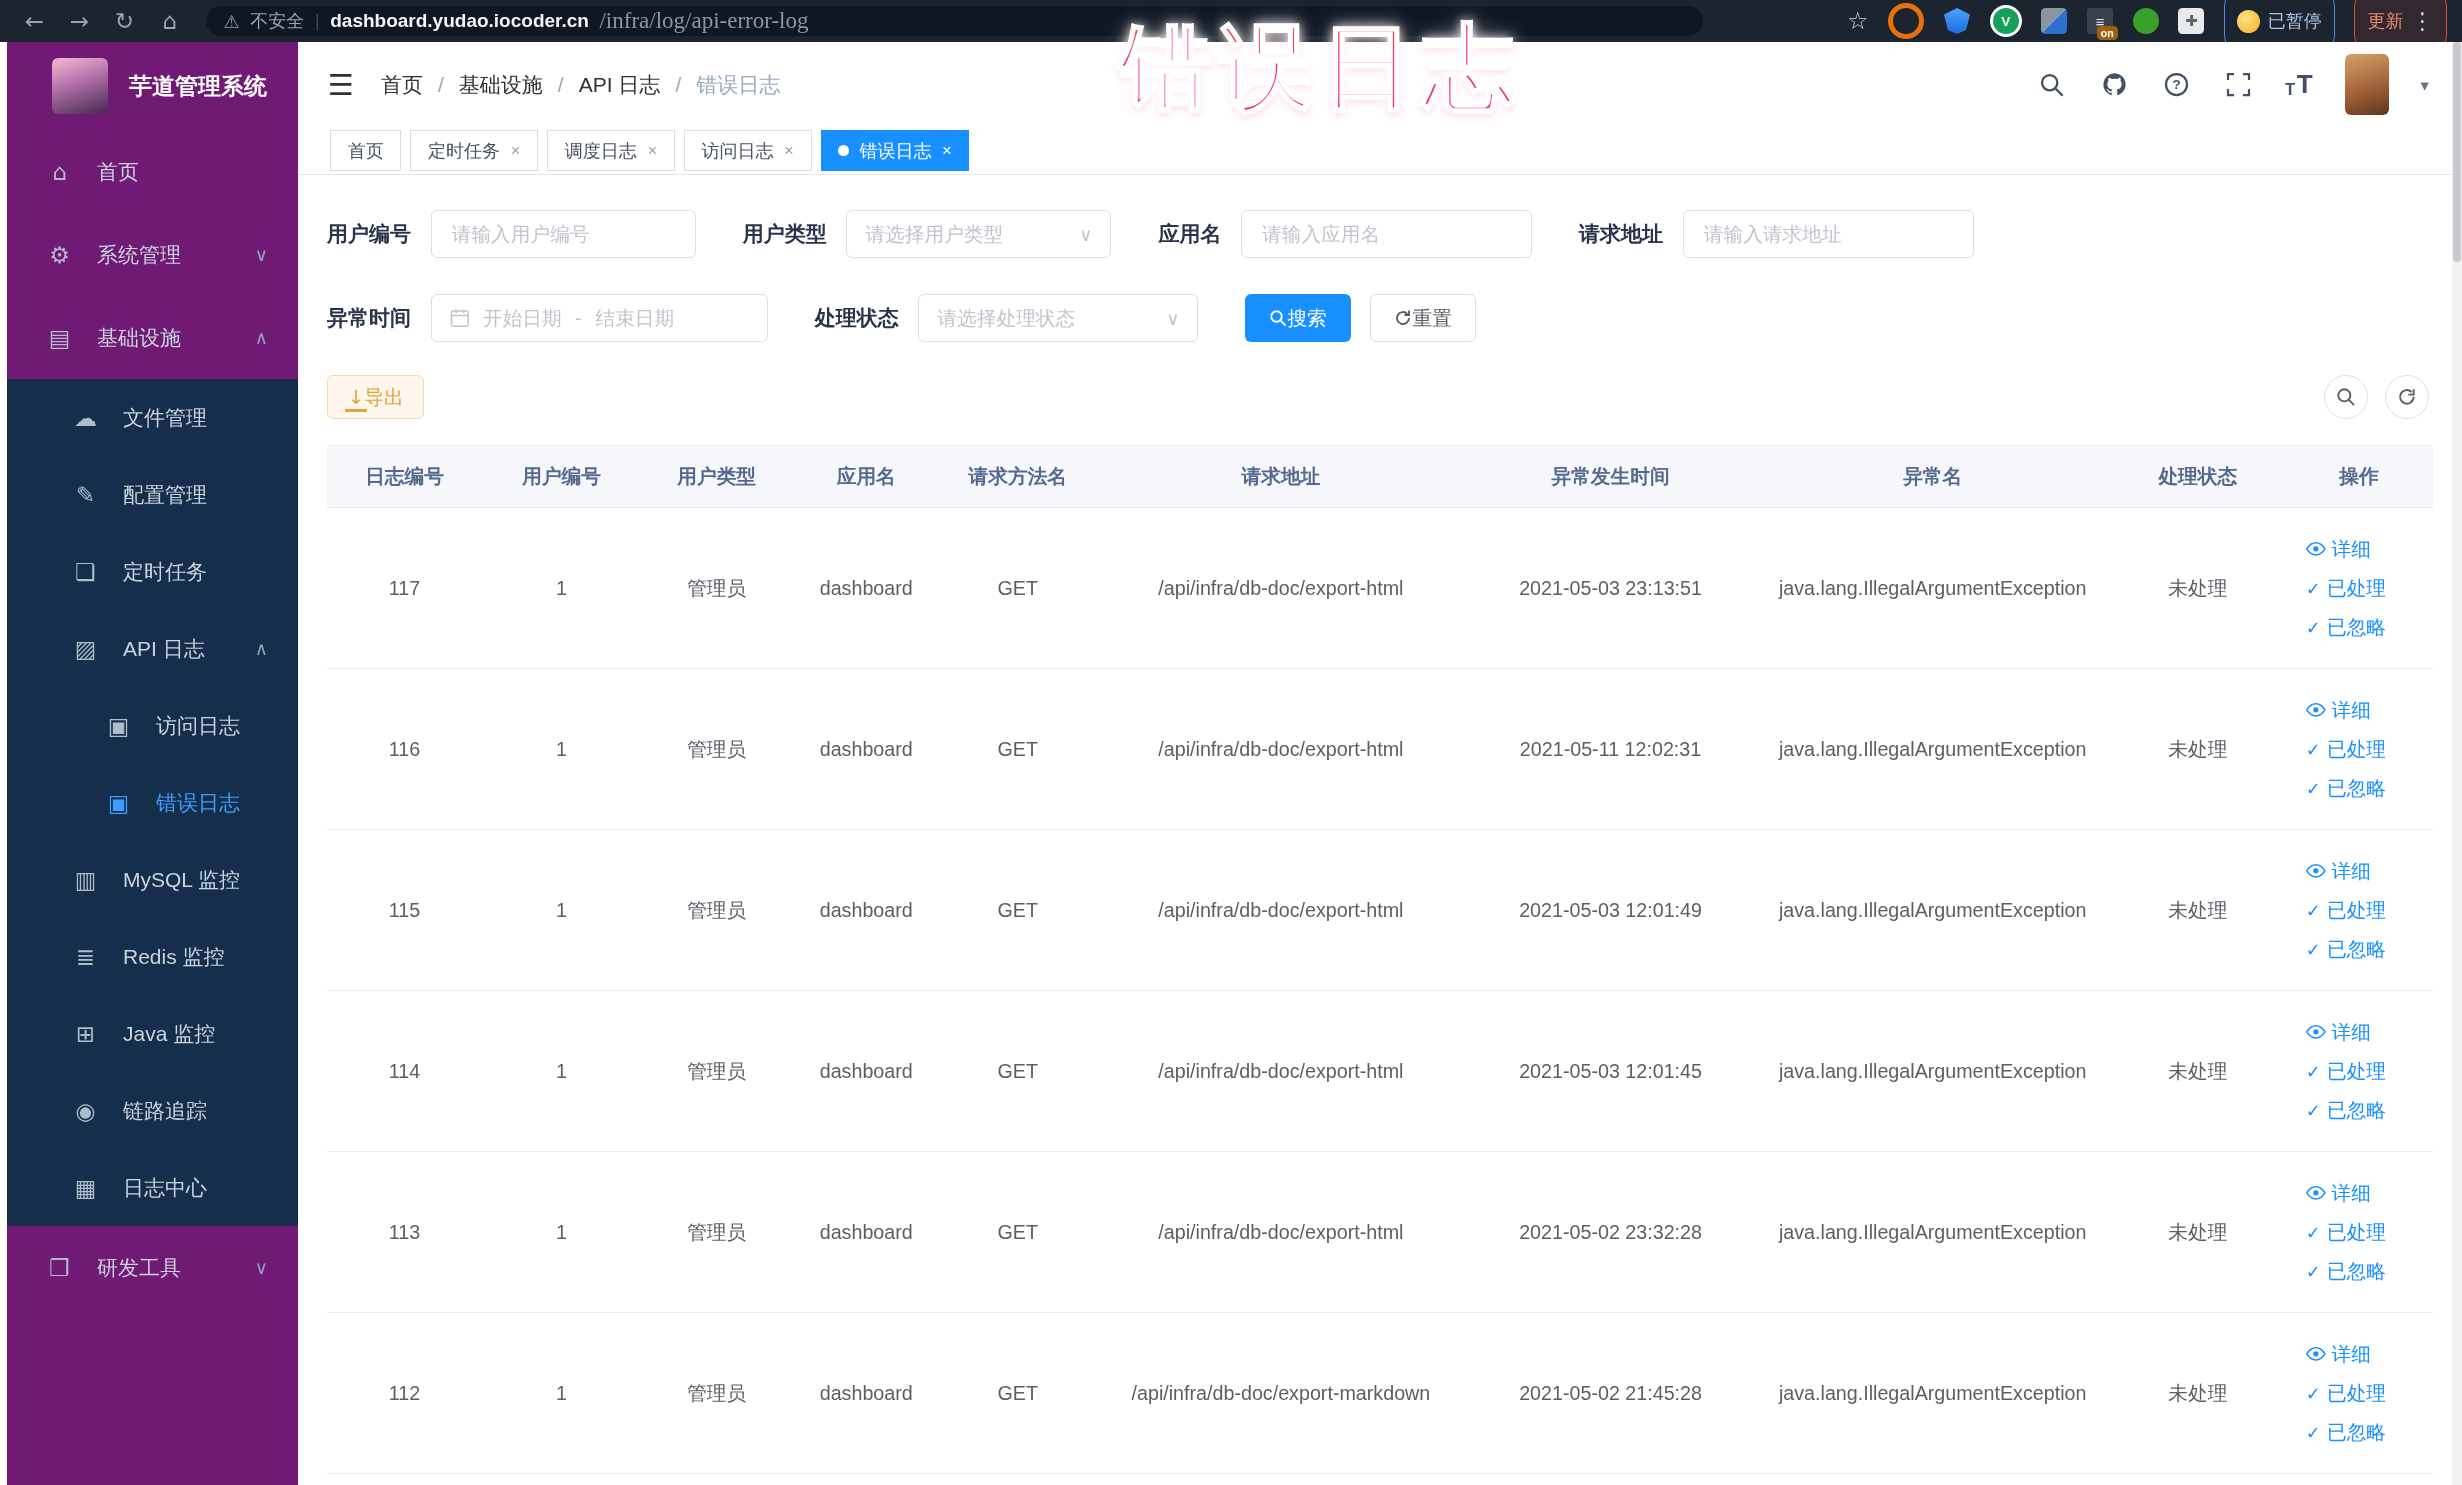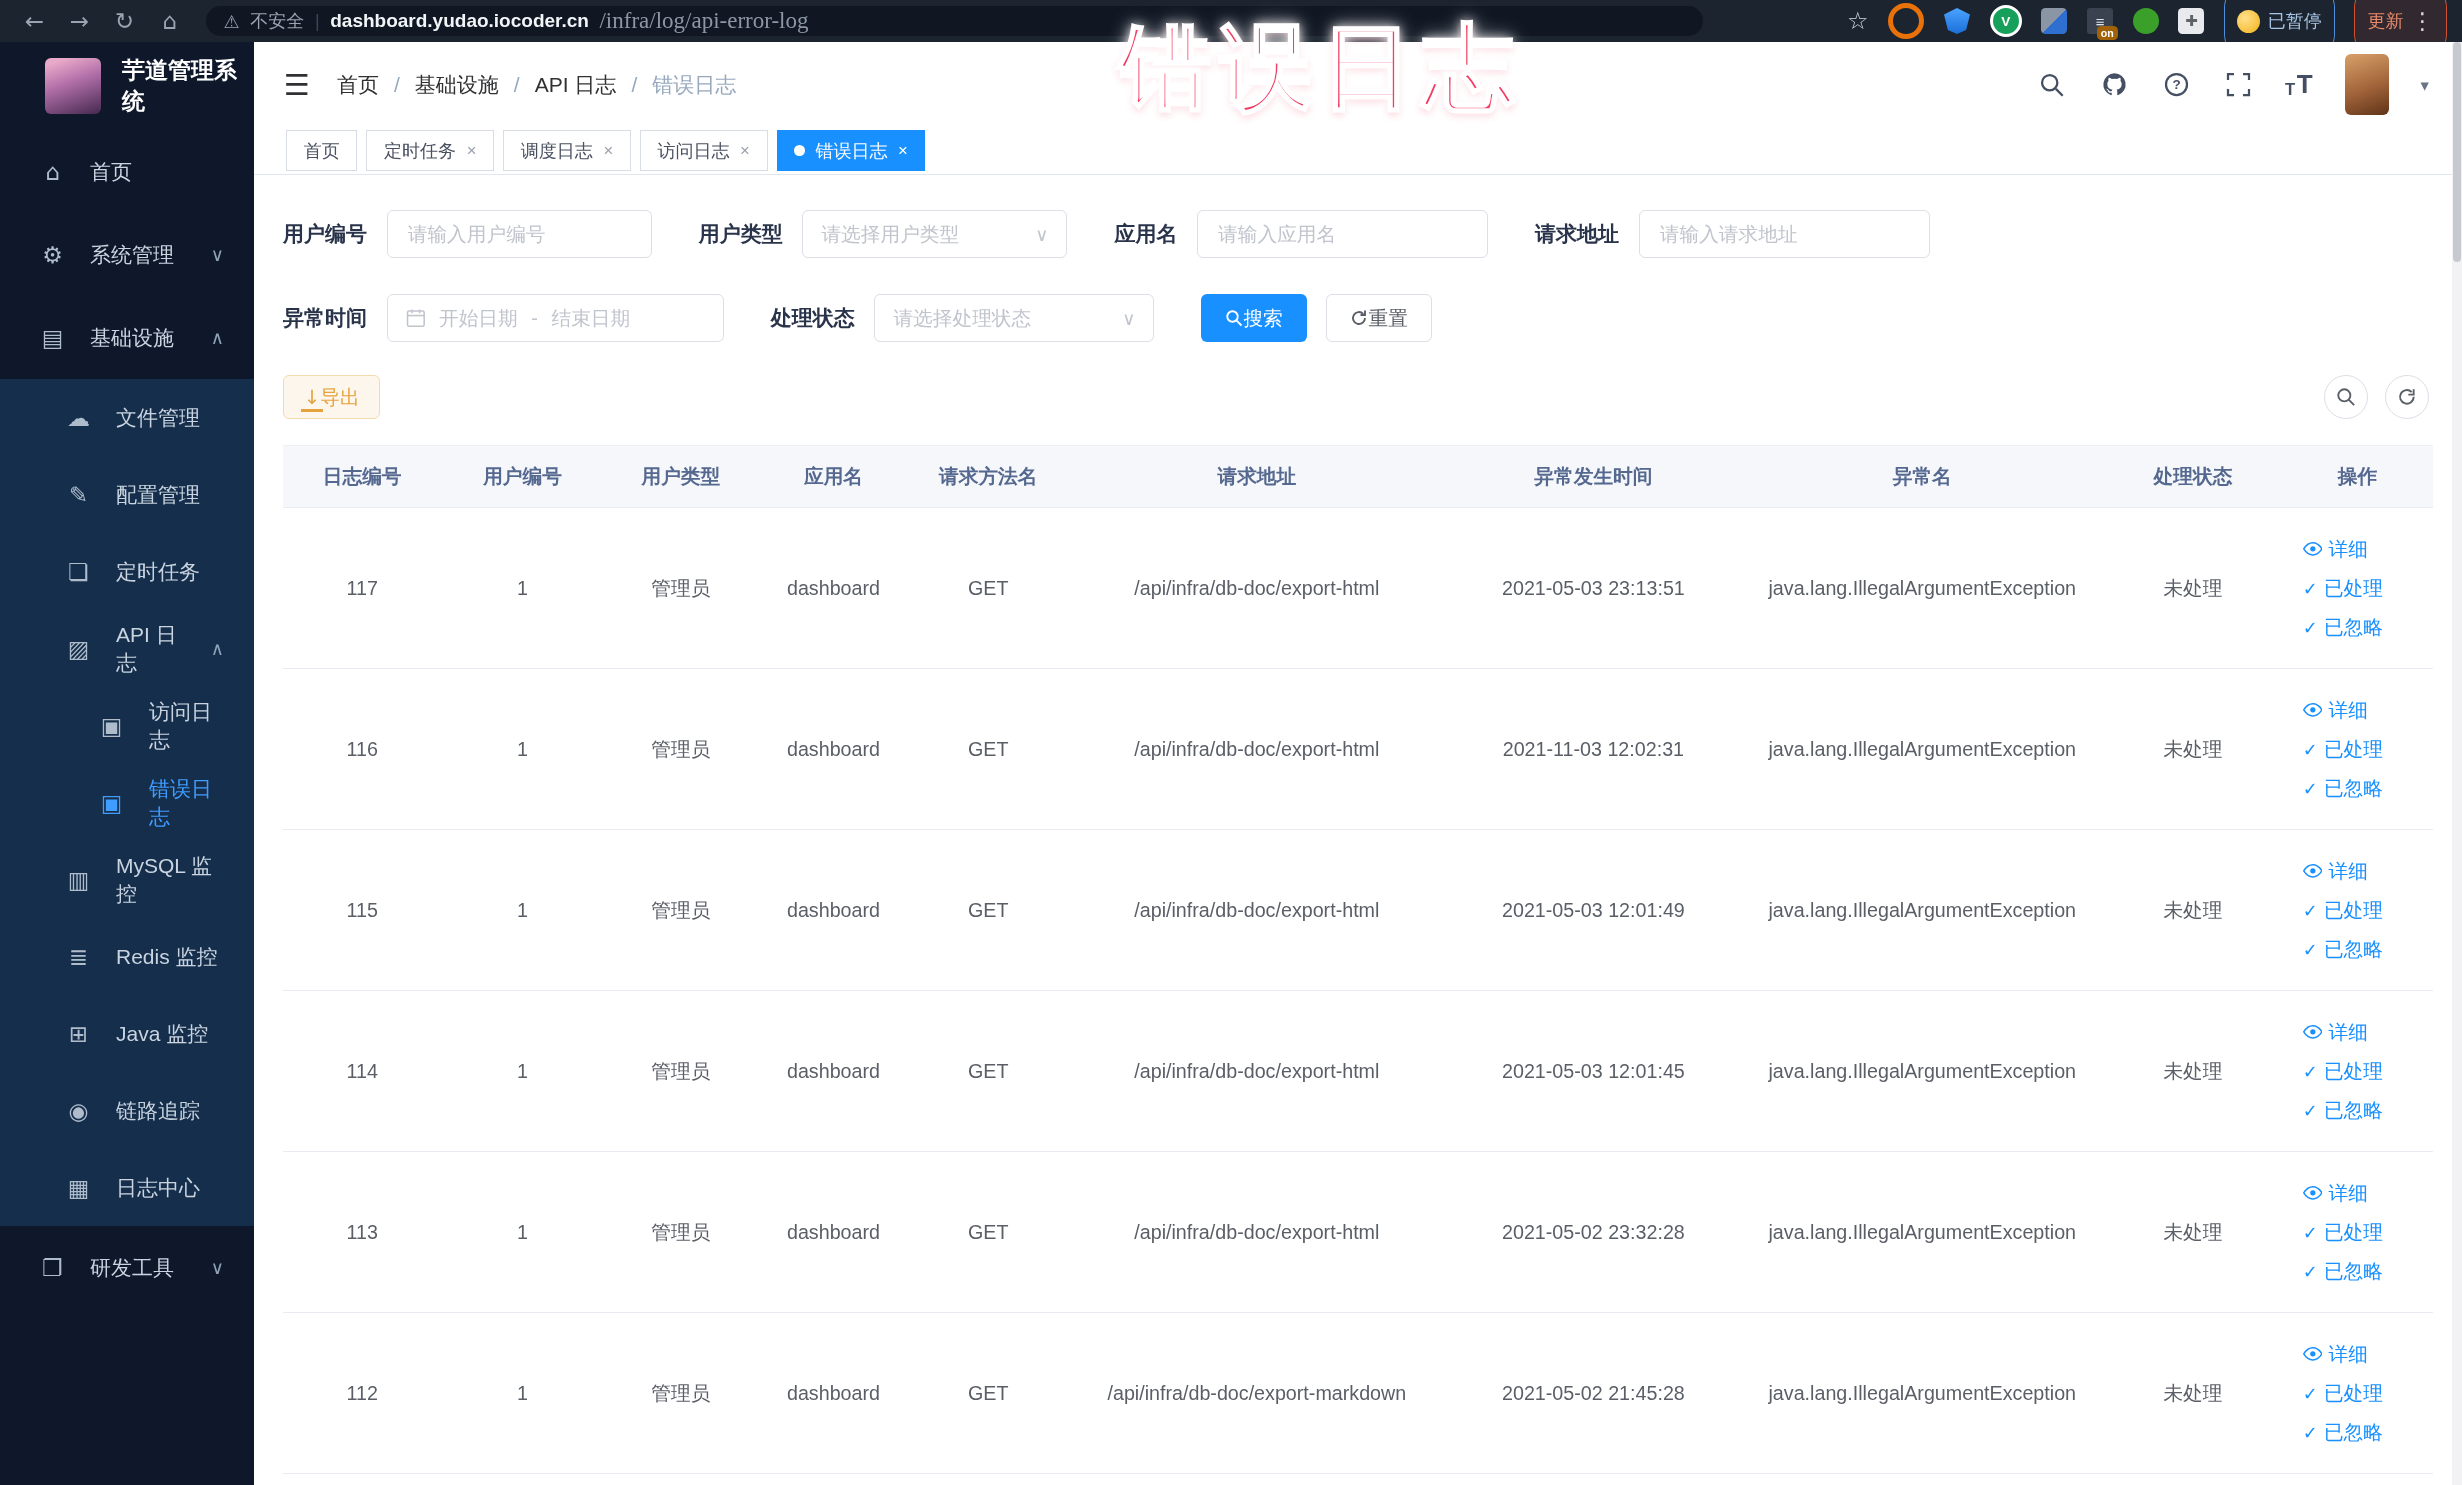--- a/index.html
+++ b/index.html
@@ -26,21 +26,21 @@
   .ext.e6{background:#3aa02a;}
   .ext.e7{background:#e8eaed;color:#5f6368;border-radius:4.5px;font-size:15px;}
   .pill{height:30px;border:1.5px solid;border-radius:16.7px;display:flex;align-items:center;gap:7.6px;padding:16px 12px;font-size:18px;}
   .pill.paused{border-color:#4f8fe0;color:#a8c4e4;}
   .pill.update{border-color:#d4502e;color:#e98a6a;background:rgba(212,80,46,.12);}
   .face{width:23px;height:23px;border-radius:50%;background:radial-gradient(circle at 35% 35%,#ffe08a,#f3b21a);}
   .dots{font-size:23px;color:#cfd6dd;}
 
   
   .app{display:flex;height:1444px;}
-  .sidebar{width:254px;flex-shrink:0;background:#0f172a;color:#c9d4e0;font-size:21px;}
+  .sidebar{width:291px;flex-shrink:0;background:#701a75;color:#c9d4e0;font-size:21px;margin-left:7px;}
   .logo-row{height:88px;display:flex;align-items:center;gap:21px;padding-left:45px;}
   .logo-img{width:56px;height:56px;border-radius:6px;background:linear-gradient(160deg,#e9a9c9 10%,#b06ea8 45%,#45294e);flex-shrink:0;}
   .app-title{color:#fff;font-weight:bold;font-size:23px;}
   .menu-item{height:83px;display:flex;align-items:center;gap:23px;padding:0 30px 0 38px;cursor:pointer;}
   .mi-icon{width:29px;font-size:23px;color:#aebccb;font-family:"DejaVu Sans",sans-serif;text-align:center;flex-shrink:0;}
   .chev{margin-left:auto;font-size:18px;color:#8fa3b8;font-family:"DejaVu Sans",sans-serif;}
   .submenu{background:#152e4b;}
   .submenu .menu-item{height:77px;padding-left:64px;}
   .submenu .menu-item.l3{padding-left:97px;}
   .menu-item.active,.menu-item.active .mi-icon{color:#3f9dff;}
@@ -434,21 +434,21 @@
                   </a>
                 </td>
             </tr>
             <tr>
               <td>116</td>
                 <td>1</td>
                 <td>管理员</td>
                 <td>dashboard</td>
                 <td>GET</td>
                 <td>/api/infra/db-doc/export-html</td>
-                <td>2021-11-03 12:02:31</td>
+                <td>2021-05-11 12:02:31</td>
                 <td>java.lang.IllegalArgumentException</td>
                 <td>未处理</td>
               <td class="ops">
                   <a>
                     <svg width="19.7" height="19.7" viewBox="0 0 26 26">
                       <path d="M1 13s5-8 12-8 12 8 12 8-5 8-12 8S1 13 1 13z" fill="none" stroke="#1890ff" stroke-width="2"></path>
                       <circle cx="13" cy="13" r="3.5" fill="#1890ff"></circle>
                     </svg>
                     <span>详细</span>
                   </a>

